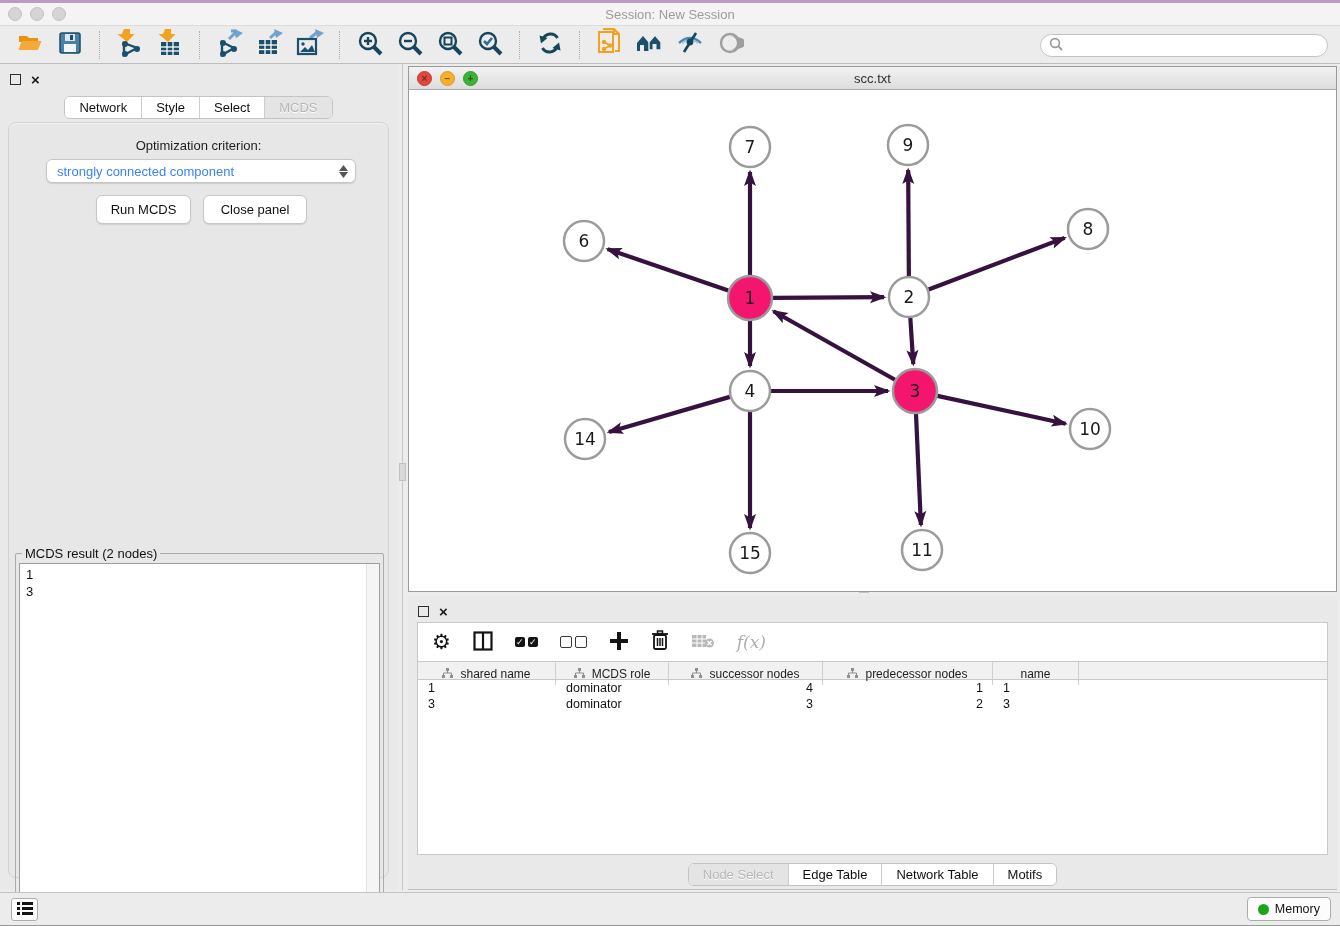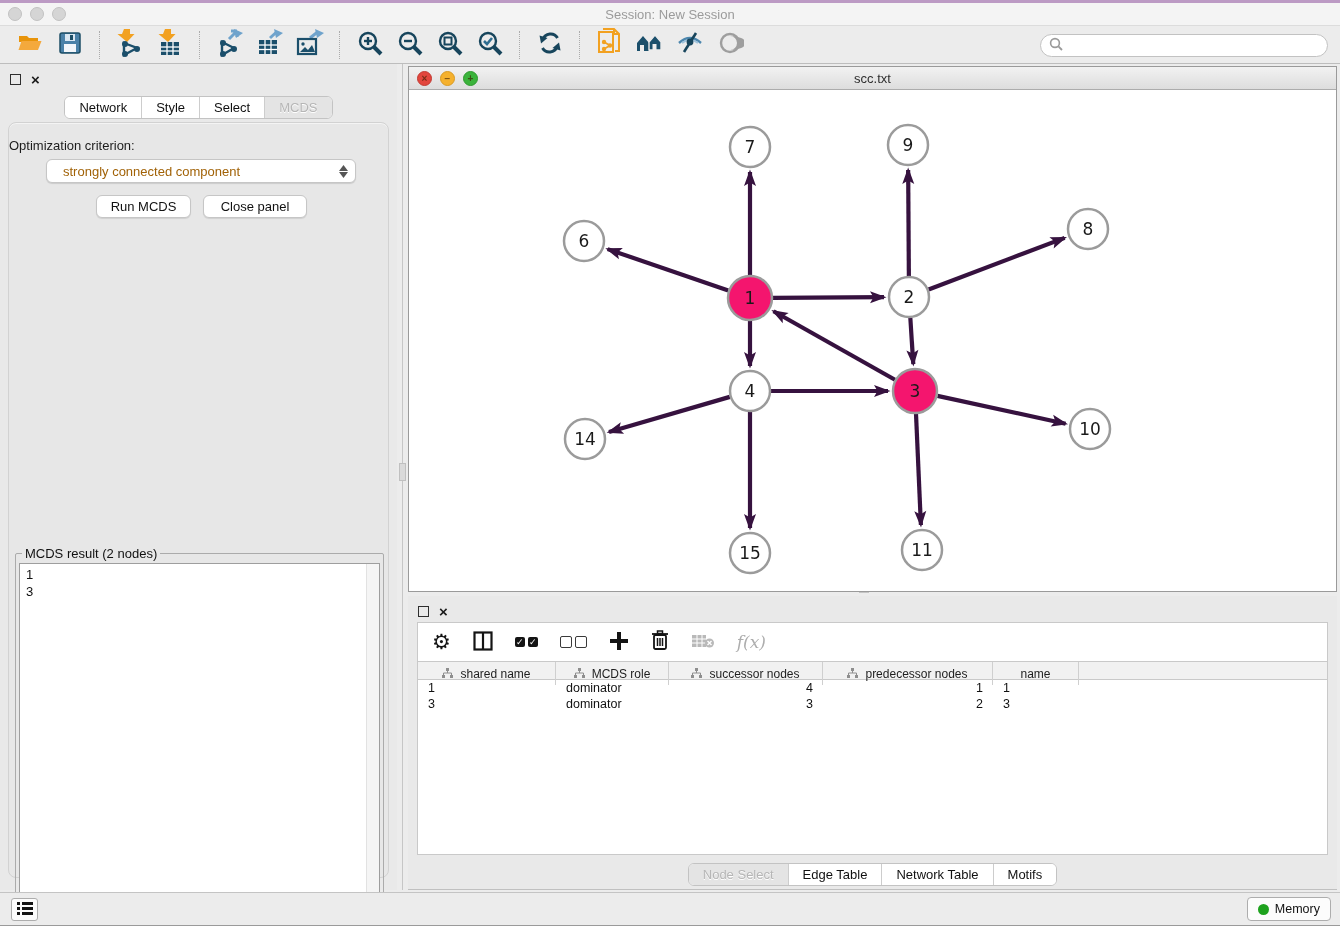--- a/index.html
+++ b/index.html
@@ -29,26 +29,26 @@
   .panel-head .ttl{font-size:13px;color:#2E2E2E;flex:1;}
   .win-sq{width:9px;height:9px;border:1.5px solid #2E2E2E;display:inline-block;background:transparent;margin-right:10px;}
   .win-x{font-size:15px;font-weight:bold;color:#1A1A1A;line-height:9px;}
   .seg-tabs{display:inline-flex;border:1px solid #C3C3C3;border-radius:6px;overflow:hidden;background:#fff;}
   .seg{padding:3px 14px;font-size:13px;color:#111;background:#fff;border:none;border-right:1px solid #CDCDCD;cursor:default;}
   .seg:last-child{border-right:none;}
   .seg.sel{background:#E4E4E4;color:#B6B6B6;text-shadow:0 1px 0 #fff;}
   #cp-tabs-row{position:absolute;left:0;top:32px;width:100%;text-align:center;}
   #cp-inner{position:absolute;left:8px;top:58px;width:381px;height:756px;background:#E7E7E7;
             border:1px solid #D2D2D2;border-radius:8px;box-shadow:inset 0 1px 0 #F4F4F4;box-sizing:border-box;}
-  #opt-label{position:absolute;left:0;top:15px;width:100%;text-align:left;font-size:13px;color:#1C1C1C;}
+  #opt-label{position:absolute;left:0;top:15px;width:100%;text-align:center;font-size:13px;color:#1C1C1C;}
   #criterion{position:absolute;left:37px;top:36px;width:310px;height:24px;background:#fff;border:1px solid #C6C6C6;
              border-radius:6px;box-shadow:0 1px 1px rgba(0,0,0,.12);display:flex;align-items:center;
-             font-size:13px;color:#a16207;padding-left:16px;box-sizing:border-box;}
+             font-size:13px;color:#3b82f6;padding-left:10px;box-sizing:border-box;}
   #criterion .chev{margin-left:auto;margin-right:7px;display:flex;flex-direction:column;gap:1px;}
-  .cp-btn{position:absolute;top:72px;height:23px;background:#fff;border:1px solid #C6C6C6;border-radius:6px;
+  .cp-btn{position:absolute;top:72px;height:29px;background:#fff;border:1px solid #C6C6C6;border-radius:6px;
           font-size:13px;color:#111;font-family:"Liberation Sans",sans-serif;box-shadow:0 1px 1px rgba(0,0,0,.1);}
   #mcds-fieldset{position:absolute;left:6px;top:423px;width:367px;height:374px;border:1px solid #ABABAB;
                  margin:0;padding:0;border-radius:2px;}
   #mcds-fieldset legend{font-size:13px;color:#111;padding:0 3px;margin-left:6px;}
   #mcds-text{position:absolute;left:3px;top:2px;right:3px;bottom:3px;background:#fff;border:1px solid #9E9E9E;
              font-size:13px;color:#111;padding:2px 6px;line-height:17px;overflow:hidden;}
   #mcds-scroll{position:absolute;right:0;top:0;width:12px;height:100%;background:#F5F5F5;border-left:1px solid #E2E2E2;}
 
   
   #v-divider{left:402px;top:64px;width:1px;height:826px;background:#C6C6C6;}

